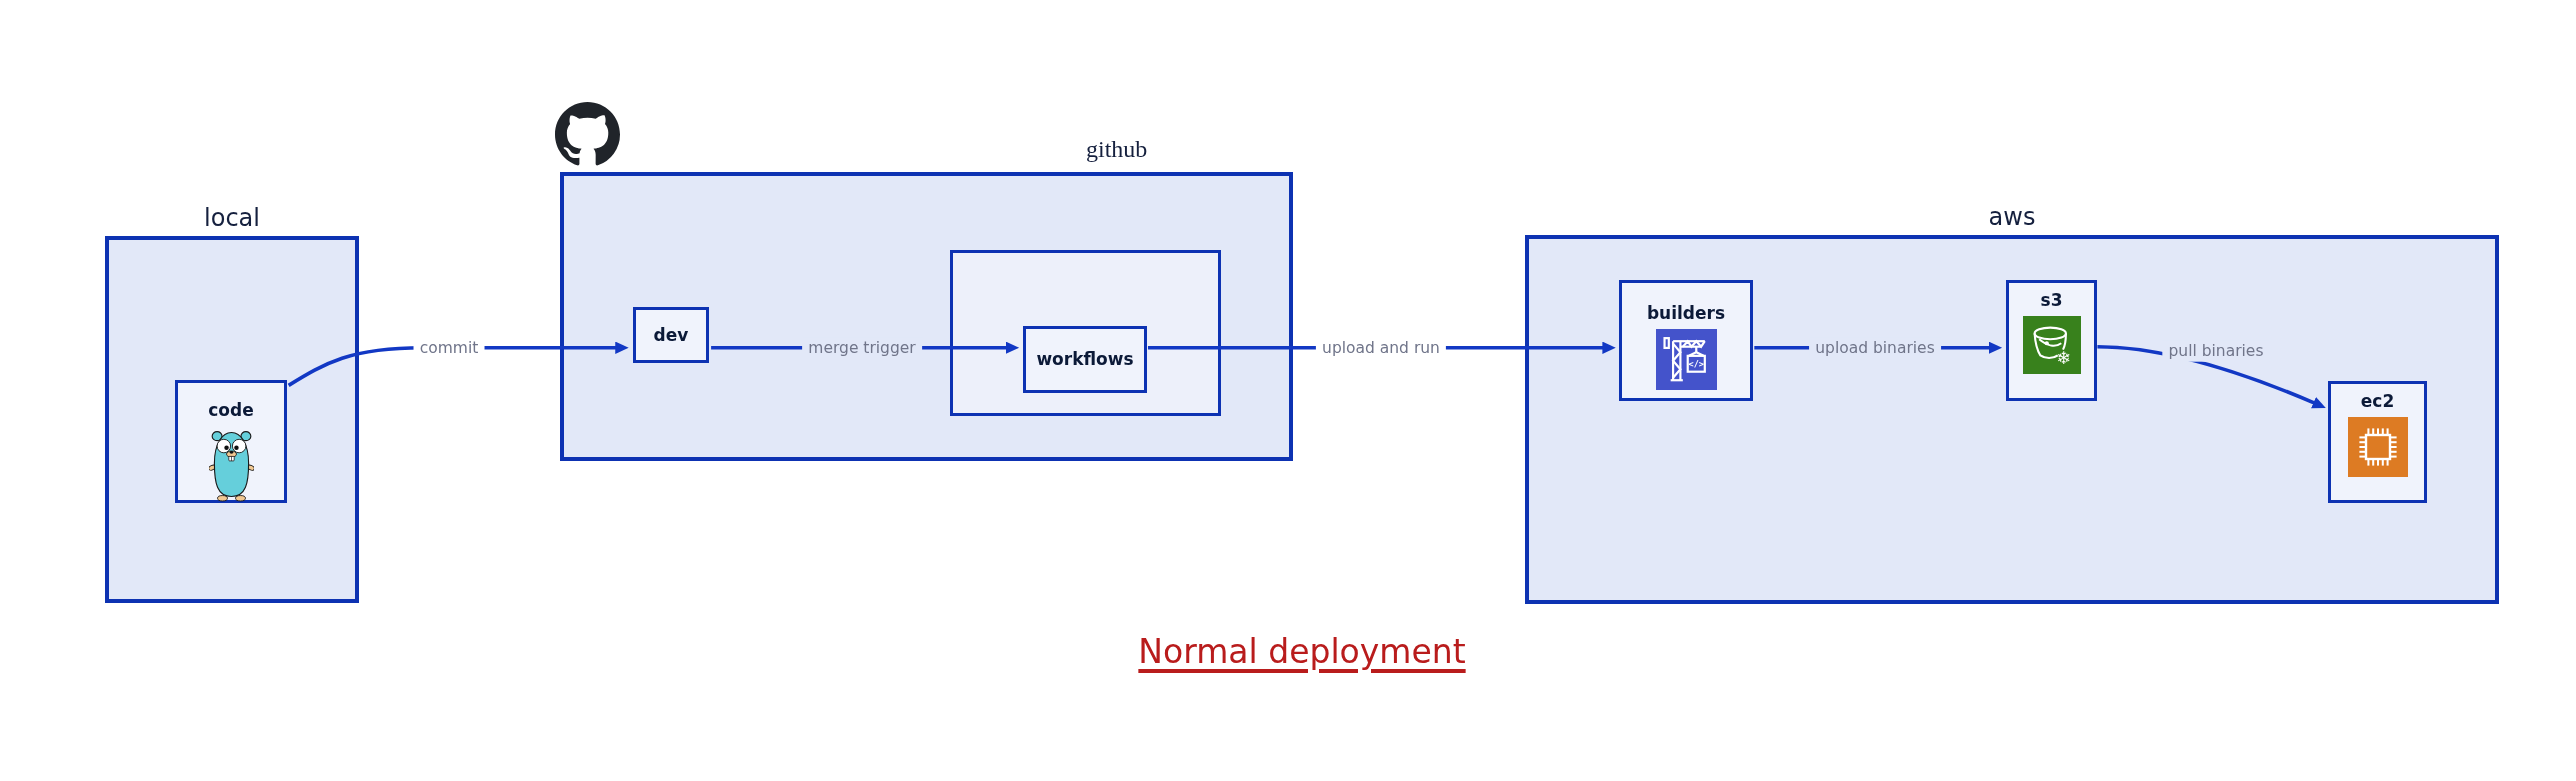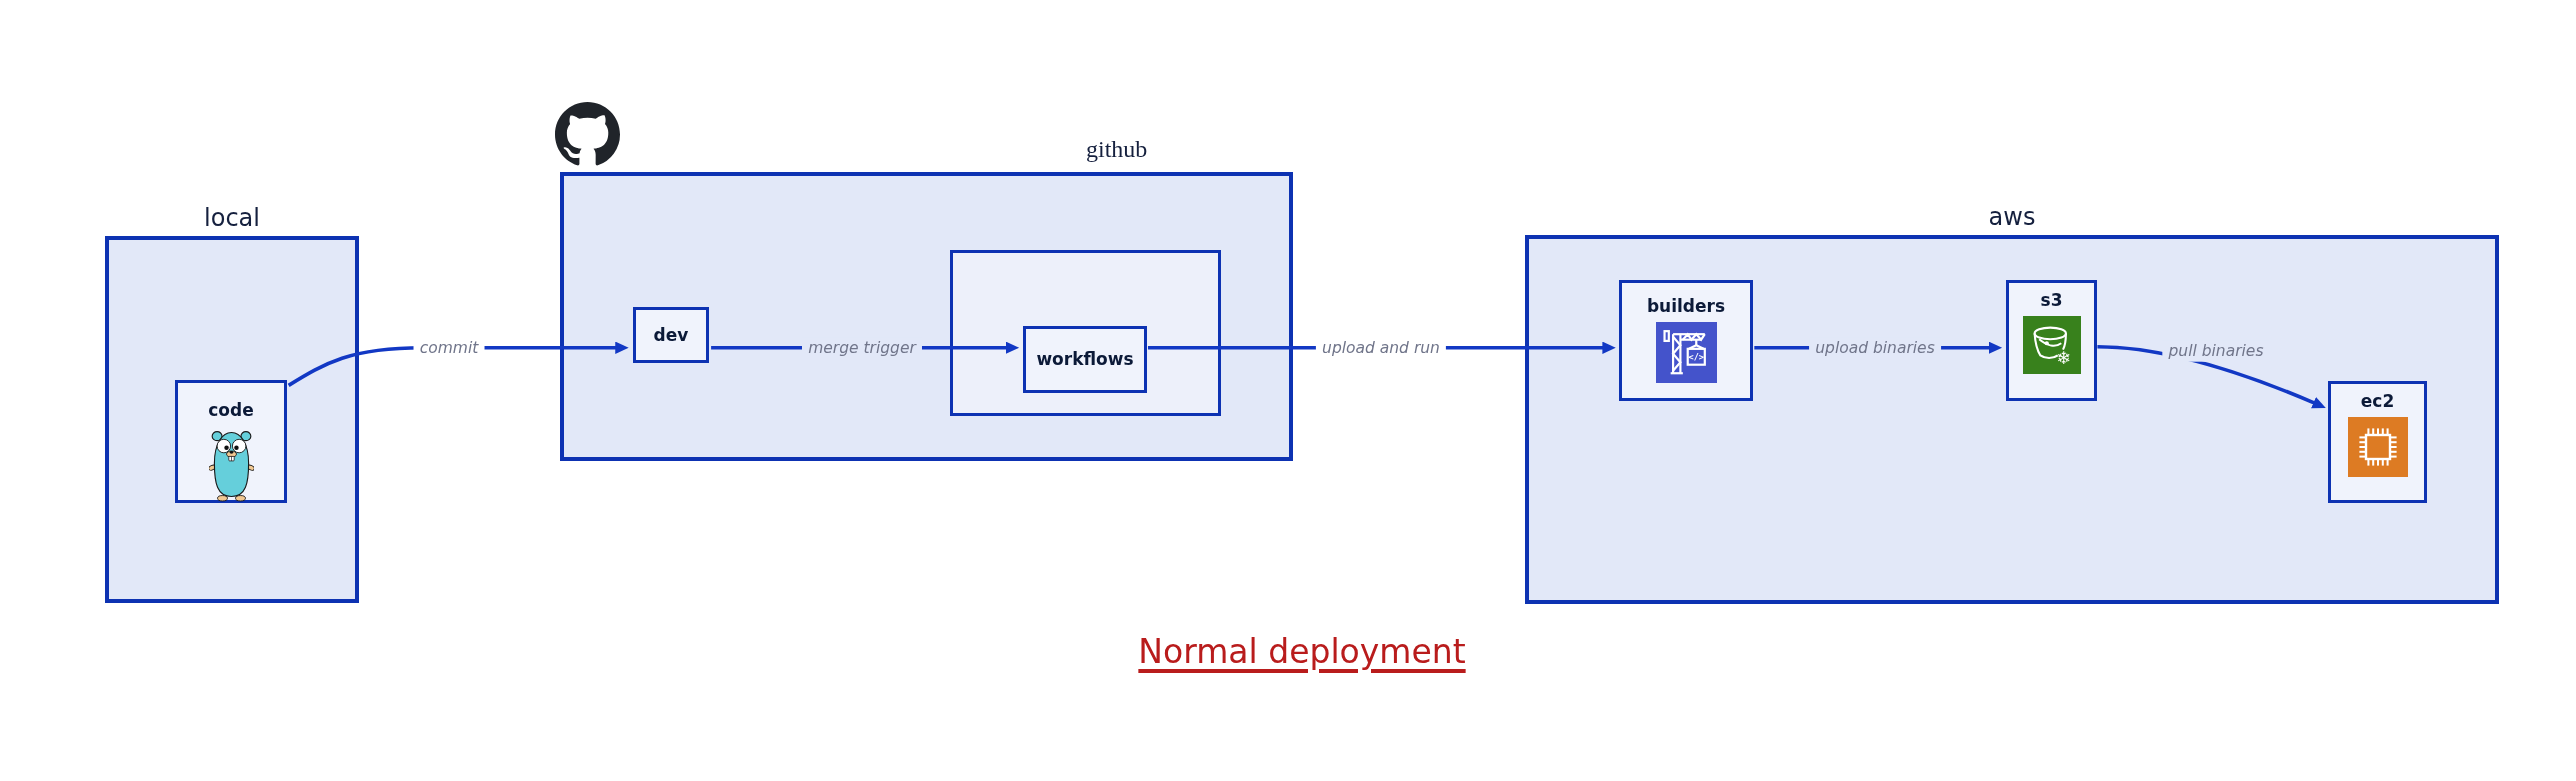--- a/index.html
+++ b/index.html
@@ -30,21 +30,21 @@
   .node-box{
     position:absolute;background:var(--node-fill);border:3.6px solid var(--stroke);box-sizing:border-box;
     display:flex;flex-direction:column;align-items:center;
   }
   .node-box.centered{justify-content:center;}
   .node-box.top-label{justify-content:flex-start;padding-top:17px;}
   .node-label{font-weight:bold;font-size:17px;color:#0c1a38;line-height:20.6px;white-space:nowrap;}
   .node-icon{margin-top:5.2px;flex:0 0 auto;}
   .edges{position:absolute;left:0;top:0;width:2604px;height:781px;pointer-events:none;}
   .edge-label{
-    position:absolute;transform:translate(-50%,-50%);font-style:italic;font-size:15.5px;
+    position:absolute;transform:translate(-50%,-50%);font-size:15.5px;
     color:var(--edge-text);padding:0 6.2px;white-space:nowrap;line-height:20.6px;
   }
   .edge-label.bg-white{background:#ffffff;}
   .edge-label.bg-fill{background:var(--container-fill);}
   .github-logo{position:absolute;left:555px;top:102px;width:65px;height:65px;}
   .diagram-title{
     position:absolute;left:1129px;top:630px;width:346px;text-align:center;
     font-size:33px;color:#b91c1c;line-height:43px;
     text-decoration:underline;text-decoration-thickness:3.6px;text-underline-offset:6.2px;
     white-space:nowrap;
@@ -91,21 +91,21 @@
   </div>
 
   <div class="node-box centered" style="left:633px;top:307px;width:76px;height:56px;">
     <div class="node-label">dev</div>
   </div>
 
   <div class="node-box centered" style="left:1023px;top:326px;width:124px;height:67px;">
     <div class="node-label">workflows</div>
   </div>
 
-  <div class="node-box top-label" style="left:1619px;top:280px;width:134px;height:121px;padding-top:13px;">
+  <div class="node-box top-label" style="left:1619px;top:280px;width:134px;height:121px;padding-top:20px;">
     <div class="node-label">builders</div>
     <svg class="node-icon" width="61" height="61" viewBox="0 0 100 100">
       <rect x="0" y="0" width="100" height="100" fill="var(--codebuild-purple)"></rect>
       <g stroke="#ffffff" stroke-width="3.6" fill="none">
         <rect x="14" y="15" width="7" height="16"></rect>
         <line x1="28" y1="20" x2="28" y2="84"></line>
         <line x1="40" y1="20" x2="40" y2="84"></line>
         <polyline points="28,24 40,38 28,52 40,66 28,80"></polyline>
         <line x1="28" y1="20" x2="80" y2="20"></line>
         <line x1="40" y1="29" x2="74" y2="29"></line>

